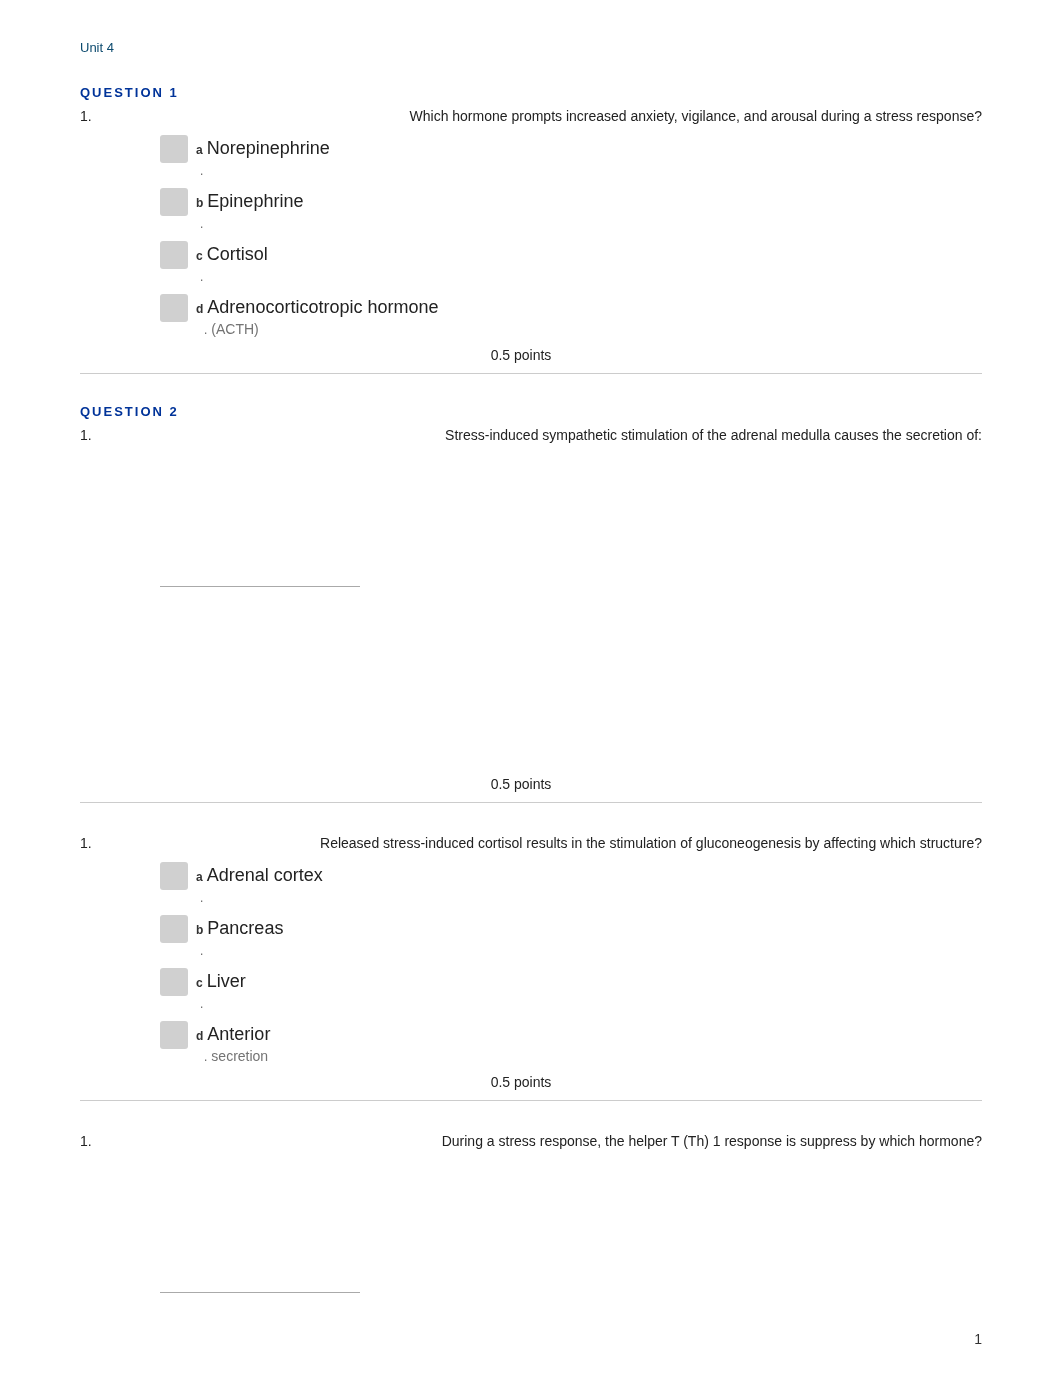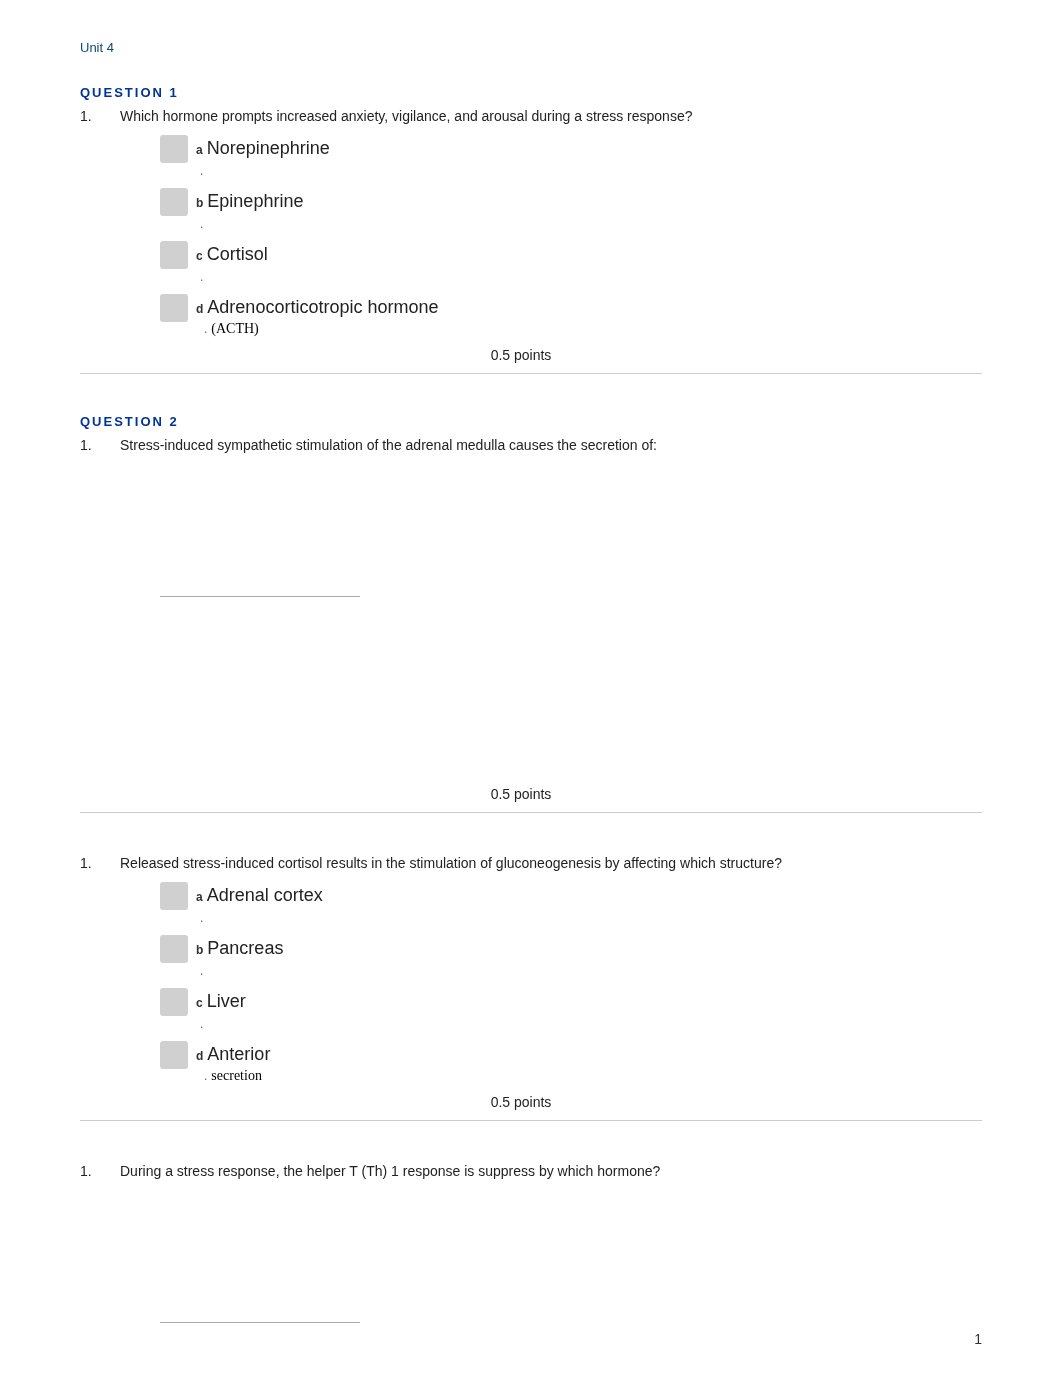--- a/index.html
+++ b/index.html
@@ -11,21 +11,21 @@
       width: 1062px;
       min-height: 1377px;
       padding: 40px 80px;
     }
     .unit-label {
       font-size: 13px;
       color: #0c4a6e;
       margin-bottom: 30px;
     }
     .question-block {
-      margin-bottom: 40px;
+      margin-bottom: 30px;
     }
     .question-header {
       font-weight: bold;
       font-size: 13px;
       letter-spacing: 2px;
       color: #003399;
       margin-bottom: 6px;
     }
     .question-row {
       display: flex;
@@ -34,20 +34,21 @@
     }
     .question-number {
       min-width: 40px;
       font-size: 14px;
       padding-top: 2px;
     }
     .question-text {
       flex: 1;
       font-size: 14px;
       line-height: 1.5;
+      text-align: right;
     }
     .answer-options {
       margin-left: 80px;
       margin-top: 8px;
     }
     .answer-box {
       width: 28px;
       height: 28px;
       background: #d0d0d0;
       border-radius: 3px;
@@ -84,23 +85,22 @@
       display: flex;
       align-items: flex-start;
       margin-bottom: 10px;
     }
     .option-label-wrap {
       display: flex;
       flex-direction: column;
     }
     .sub-text {
       font-size: 14px;
-      color: #000000;
+      color: #737373;
       padding-left: 4px;
-      font-family: Liberation Serif, serif;
     }
     .page-number {
       position: absolute;
       bottom: 30px;
       right: 80px;
       font-size: 14px;
       color: #333;
     }
     .divider-line {
       border: none;

